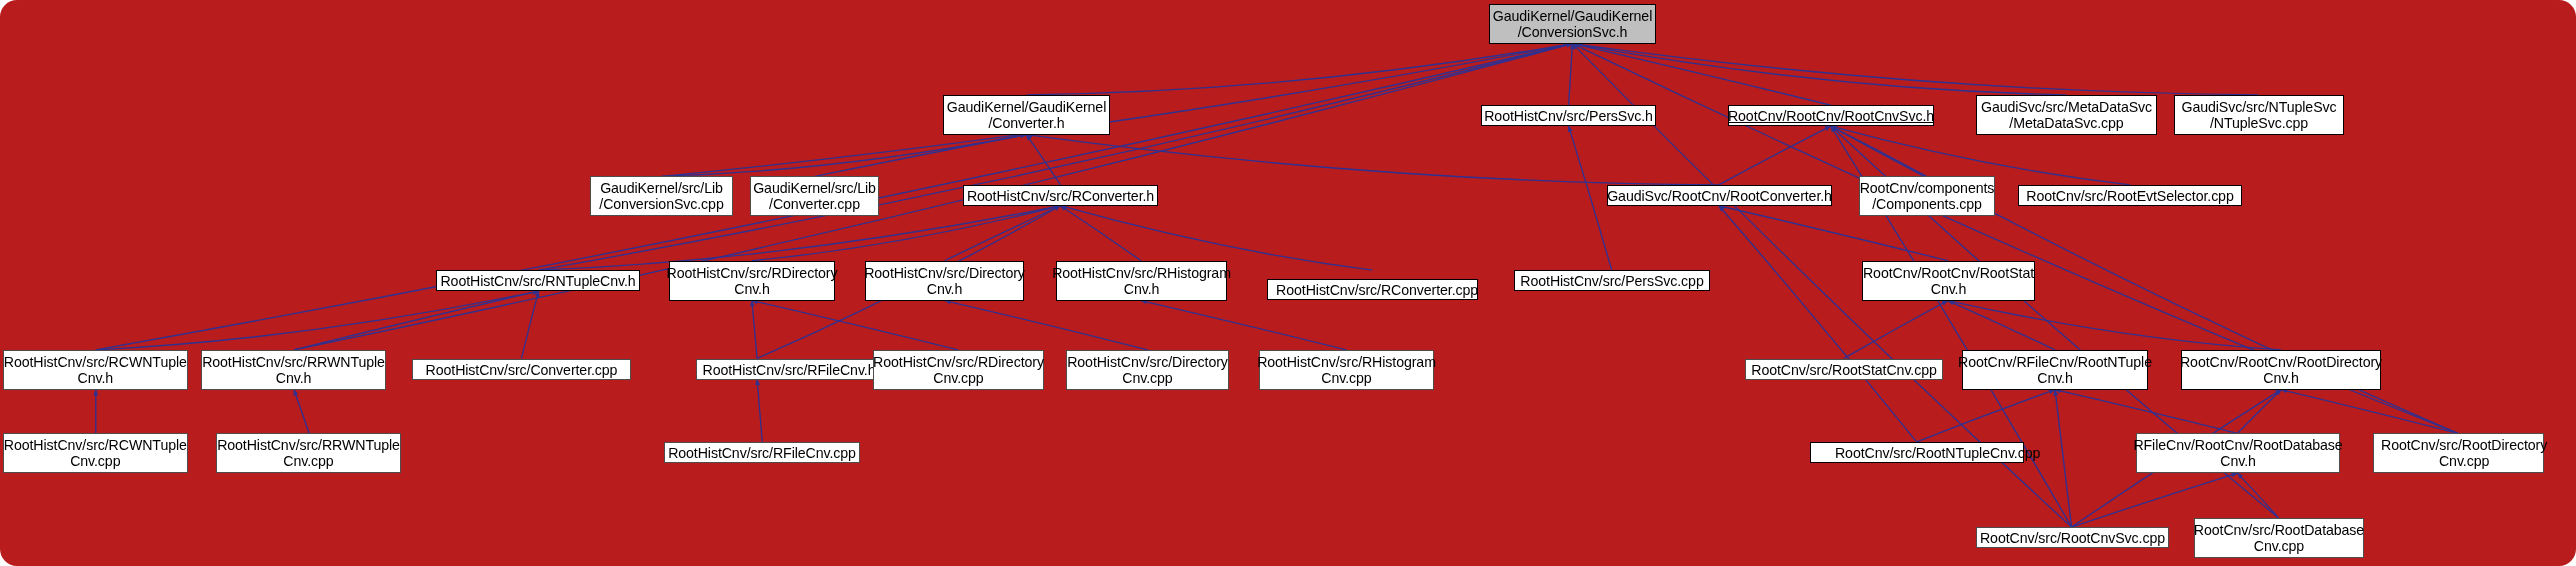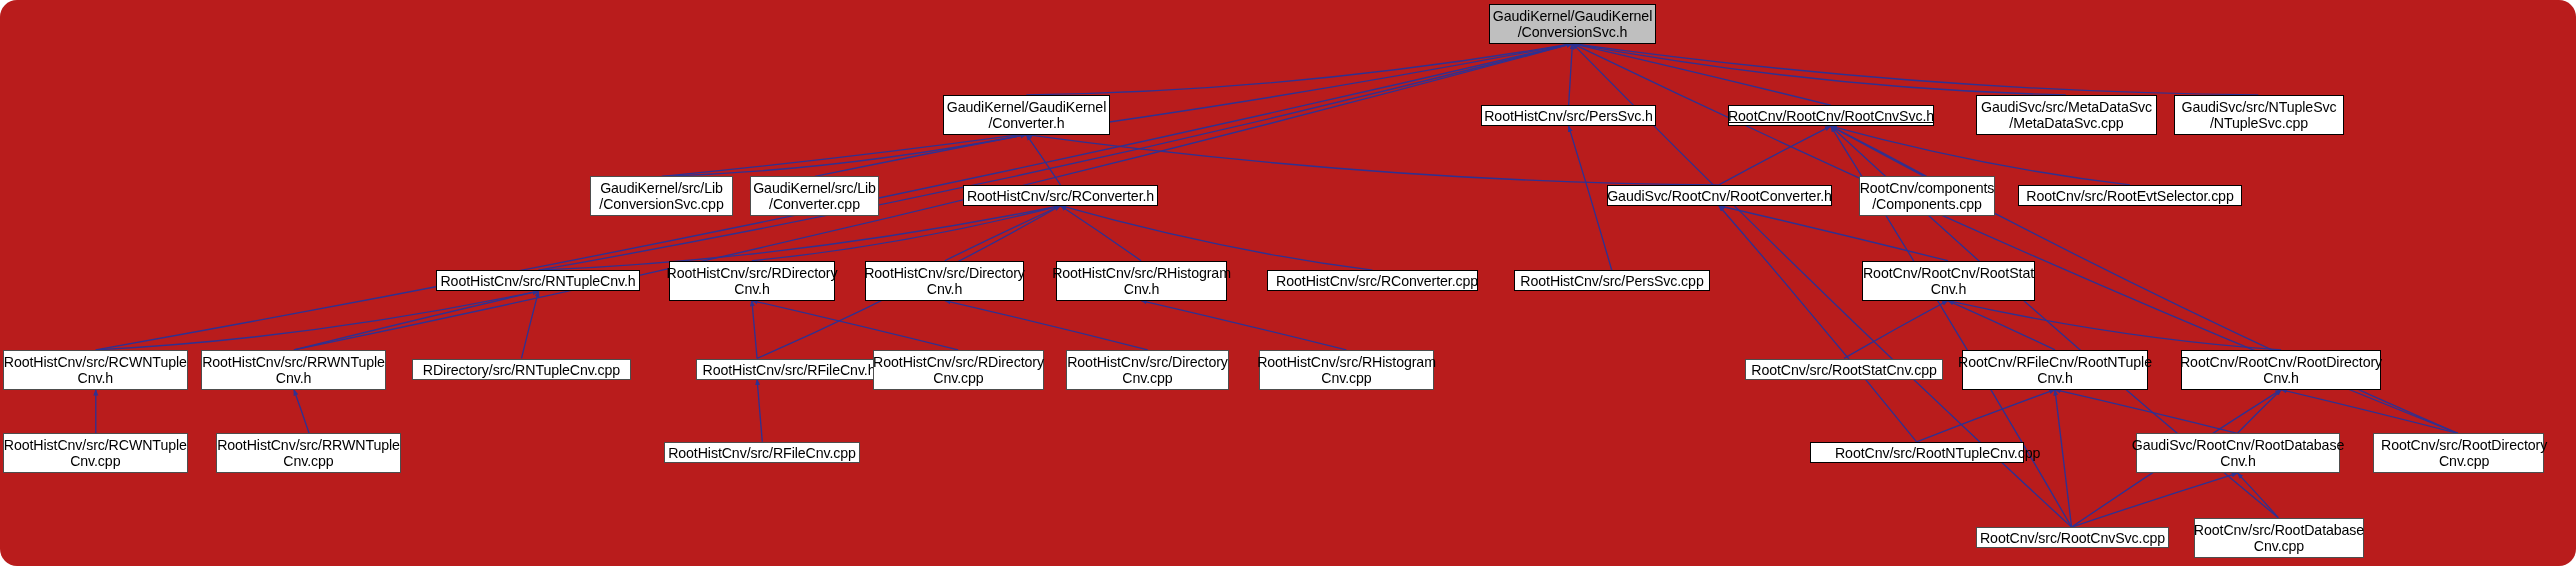--- a/index.html
+++ b/index.html
@@ -138,48 +138,48 @@
       <div class="gnode thick" style="left: 1859px; top: 176px; width: 136px; height: 40px;">RootCnv/components
 /Components.cpp</div>
       <div class="gnode" style="left: 2018px; top: 185px; width: 224px; height: 21px;">RootCnv/src/RootEvtSelector.cpp</div>
       <div class="gnode" style="left: 436px; top: 270px; width: 204px; height: 21px;">RootHistCnv/src/RNTupleCnv.h</div>
       <div class="gnode" style="left: 669px; top: 261px; width: 166px; height: 40px;">RootHistCnv/src/RDirectory
 Cnv.h</div>
       <div class="gnode" style="left: 865px; top: 261px; width: 159px; height: 40px;">RootHistCnv/src/Directory
 Cnv.h</div>
       <div class="gnode" style="left: 1056px; top: 261px; width: 171px; height: 40px;">RootHistCnv/src/RHistogram
 Cnv.h</div>
-      <div class="gnode" style="left: 1267px; top: 270px; width: 211px; height: 21px; padding-left: 12px;">RootHistCnv/src/RConverter.cpp</div>
+      <div class="gnode" style="left: 1267px; top: 279px; width: 211px; height: 21px; padding-left: 12px;">RootHistCnv/src/RConverter.cpp</div>
       <div class="gnode" style="left: 1514px; top: 270px; width: 196px; height: 21px; text-align: right;">RootHistCnv/src/PersSvc.cpp</div>
       <div class="gnode" style="left: 1862px; top: 261px; width: 173px; height: 40px;">RootCnv/RootCnv/RootStat
 Cnv.h</div>
       <div class="gnode thick" style="left: 2.8px; top: 350px; width: 185px; height: 40px;">RootHistCnv/src/RCWNTuple
 Cnv.h</div>
       <div class="gnode thick" style="left: 201px; top: 350px; width: 185px; height: 40px;">RootHistCnv/src/RRWNTuple
 Cnv.h</div>
-      <div class="gnode thick" style="left: 412px; top: 359px; width: 219px; height: 21px;">RDirectory/src/RNTupleCnv.cpp</div>
+      <div class="gnode thick" style="left: 412px; top: 359px; width: 219px; height: 21px;">RootHistCnv/src/Converter.cpp</div>
       <div class="gnode thick" style="left: 696px; top: 359px; width: 186px; height: 21px;">RootHistCnv/src/RFileCnv.h</div>
       <div class="gnode thick" style="left: 873px; top: 350px; width: 171px; height: 40px;">RootHistCnv/src/RDirectory
 Cnv.cpp</div>
       <div class="gnode thick" style="left: 1066px; top: 350px; width: 163px; height: 40px;">RootHistCnv/src/Directory
 Cnv.cpp</div>
       <div class="gnode thick" style="left: 1259px; top: 350px; width: 175px; height: 40px;">RootHistCnv/src/RHistogram
 Cnv.cpp</div>
       <div class="gnode thick" style="left: 1745px; top: 359px; width: 198px; height: 21px;">RootCnv/src/RootStatCnv.cpp</div>
       <div class="gnode" style="left: 1962px; top: 350px; width: 186px; height: 40px;">RootCnv/RFileCnv/RootNTuple
 Cnv.h</div>
       <div class="gnode" style="left: 2181px; top: 350px; width: 200px; height: 40px;">RootCnv/RootCnv/RootDirectory
 Cnv.h</div>
       <div class="gnode thick" style="left: 2.8px; top: 433px; width: 185px; height: 40px;">RootHistCnv/src/RCWNTuple
 Cnv.cpp</div>
       <div class="gnode thick" style="left: 216px; top: 433px; width: 185px; height: 40px;">RootHistCnv/src/RRWNTuple
 Cnv.cpp</div>
       <div class="gnode thick" style="left: 664px; top: 442px; width: 196px; height: 21px;">RootHistCnv/src/RFileCnv.cpp</div>
       <div class="gnode" style="left: 1810px; top: 442px; width: 214px; height: 21px; padding-left: 44px;">RootCnv/src/RootNTupleCnv.cpp</div>
-      <div class="gnode thick" style="left: 2136px; top: 433px; width: 204px; height: 40px;">GaudiSvc/RootCnv/RootDatabase
+      <div class="gnode thick" style="left: 2136px; top: 433px; width: 204px; height: 40px;">RFileCnv/RootCnv/RootDatabase
 Cnv.h</div>
       <div class="gnode thick" style="left: 2373px; top: 433px; width: 171px; height: 40px; padding-left: 14px;">RootCnv/src/RootDirectory
 Cnv.cpp</div>
       <div class="gnode thick" style="left: 1976px; top: 527px; width: 193px; height: 21px;">RootCnv/src/RootCnvSvc.cpp</div>
       <div class="gnode thick" style="left: 2194px; top: 518px; width: 170px; height: 40px;">RootCnv/src/RootDatabase
 Cnv.cpp</div>
     </div>
 </div>
 
 

